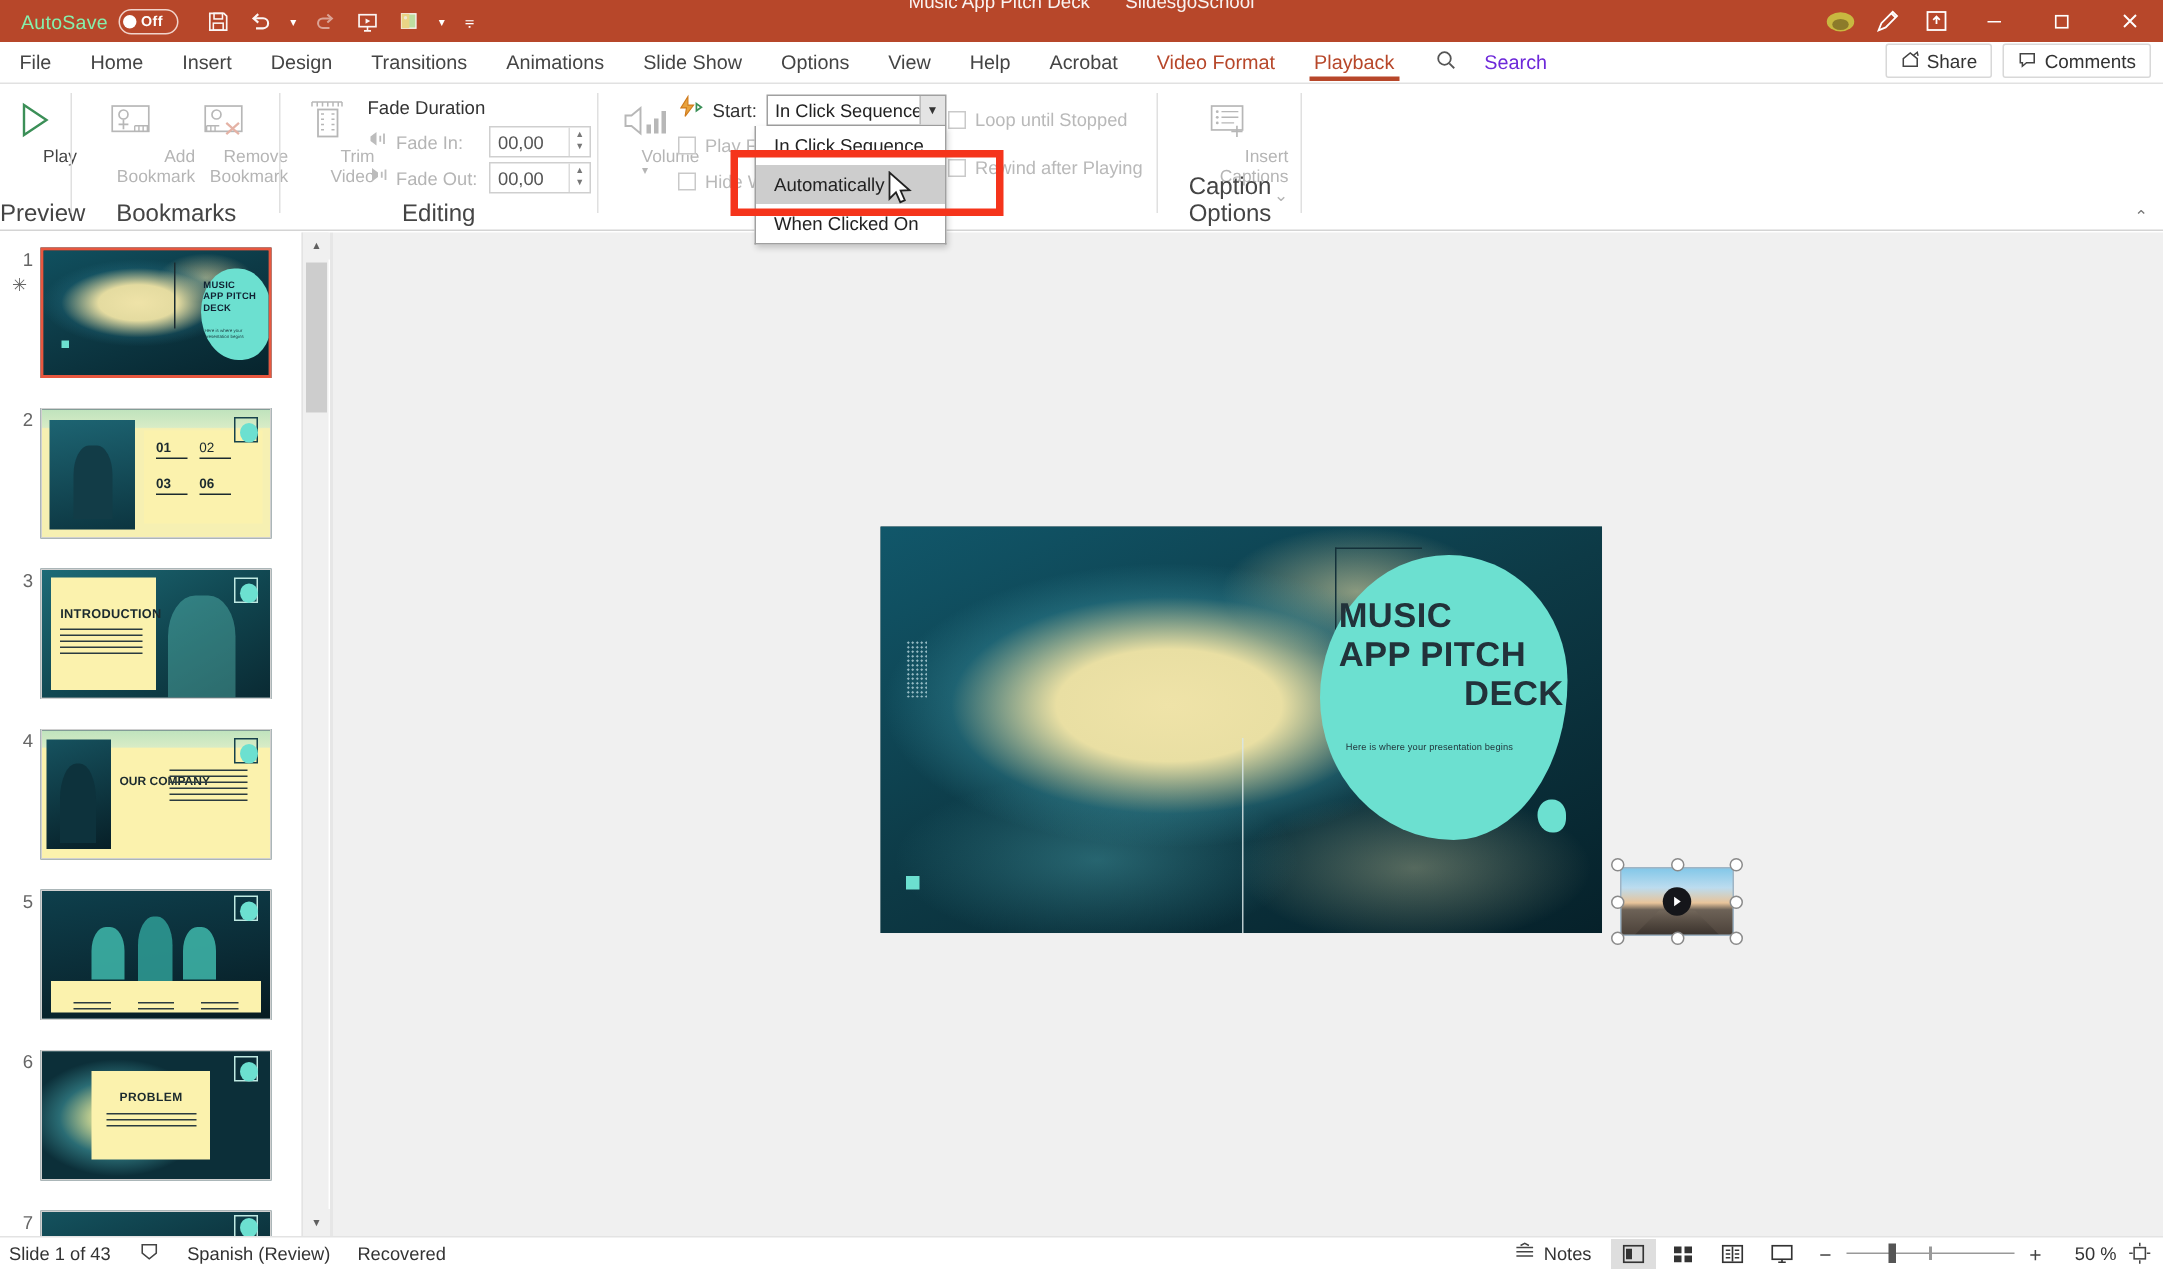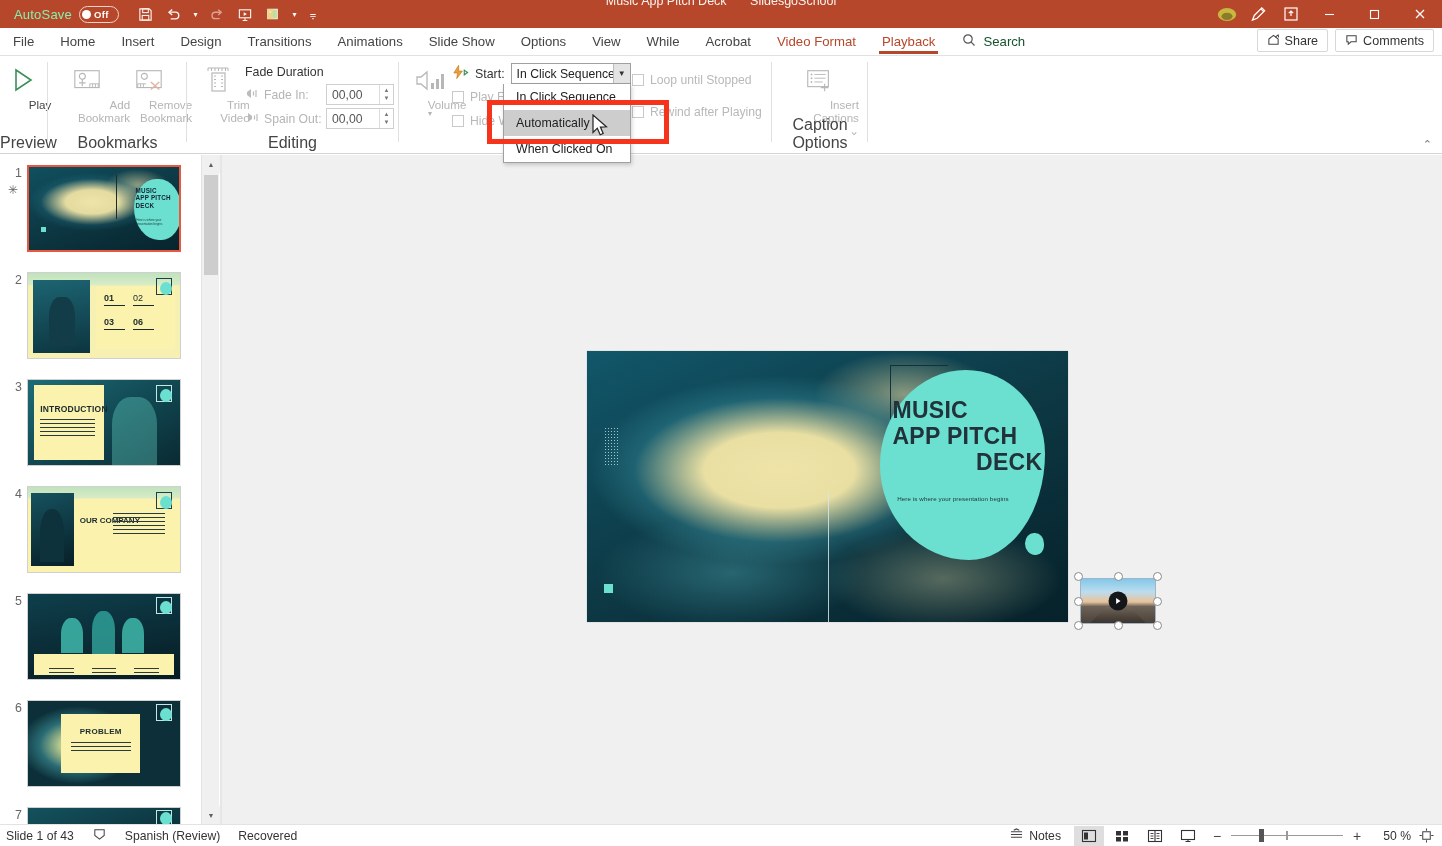--- a/index.html
+++ b/index.html
@@ -57,21 +57,21 @@
     height: 28px; padding: 0 13px; display: flex; align-items: center;
     font-size: 13.2px; color: #444; position: relative; white-space: nowrap;
   }
   .tab.file { color: #444; }
   .tab.videofmt { color: #b7472a; }
   .tab.active { color: #b7472a; }
   .tab.active::after {
     content: ''; position: absolute; left: 10px; right: 10px; bottom: 2px;
     height: 2.2px; background: #b7472a;
   }
-  .search-box { display: flex; align-items: center; gap: 7px; margin-left: 14px; color: #14532d; font-size: 13.2px; }
+  .search-box { display: flex; align-items: center; gap: 19px; margin-left: 14px; color: #6d28d9; font-size: 13.2px; }
 
   .tb-right { position: absolute; right: 8px; top: 1px; display: flex; align-items: center; gap: 7px; }
   .pillbtn {
     display: flex; align-items: center; gap: 5px; font-size: 12.6px;
     color: #333; border: 1px solid #d8d8d8; background: #fff;
     padding: 3px 9px; border-radius: 2px; height: 23px;
   }
 
   
   .ribbon {
@@ -314,21 +314,21 @@
   <div class="tabbar">
     <div class="tab file">File</div>
     <div class="tab">Home</div>
     <div class="tab">Insert</div>
     <div class="tab">Design</div>
     <div class="tab">Transitions</div>
     <div class="tab">Animations</div>
     <div class="tab">Slide Show</div>
     <div class="tab">Options</div>
     <div class="tab">View</div>
-    <div class="tab">While</div>
+    <div class="tab">Help</div>
     <div class="tab">Acrobat</div>
     <div class="tab videofmt">Video Format</div>
     <div class="tab active">Playback</div>
 
     <div class="search-box">
       <span>
         <svg width="14" height="14" viewBox="0 0 14 14">
             <circle cx="6" cy="6" r="4.2" fill="none" stroke="#555" stroke-width="1.2"></circle>
             <path d="M9.2 9.2 12.5 12.5" stroke="#555" stroke-width="1.2"></path>
           </svg>
@@ -430,21 +430,21 @@
         </span>
       </div>
 
       <div class="fieldrow" style="left:55px;top:52px;">
         <span>
           <svg width="14" height="13" viewBox="0 0 14 13">
               <path d="M3 2 7 5v3L3 11z" fill="#bcbcbc"></path>
               <path d="M9.5 4.5v4M12 3v7" stroke="#bcbcbc" stroke-width="1.2"></path>
             </svg>
         </span>
-        <span class="flabel">Spain Out:</span>
+        <span class="flabel">Fade Out:</span>
         <span class="spin">
           <span>00,00</span>
           <span class="arrows">
               <i>▲</i>
               <i>▼</i>
             </span>
         </span>
       </div>
 
       <div class="rgroup-label">Editing</div>

